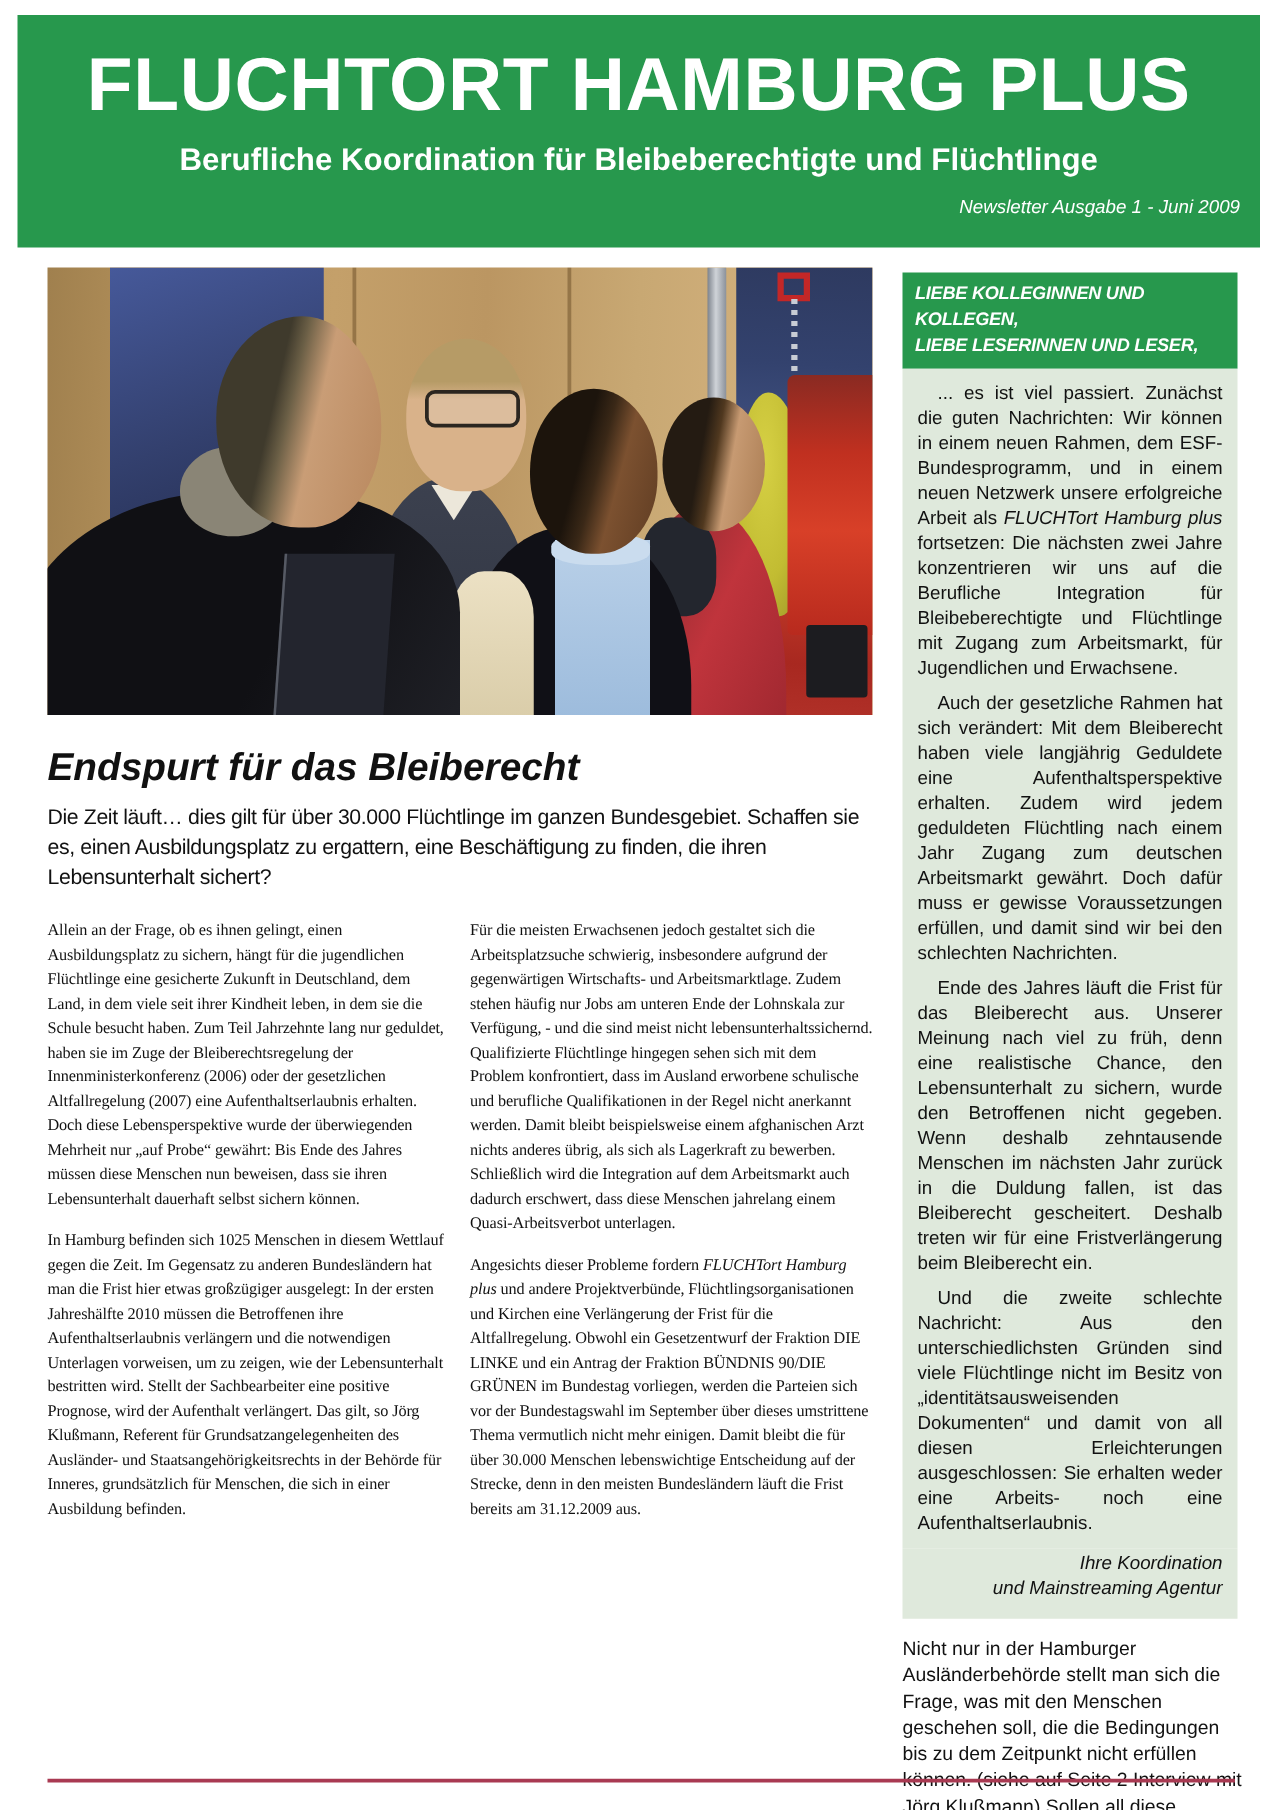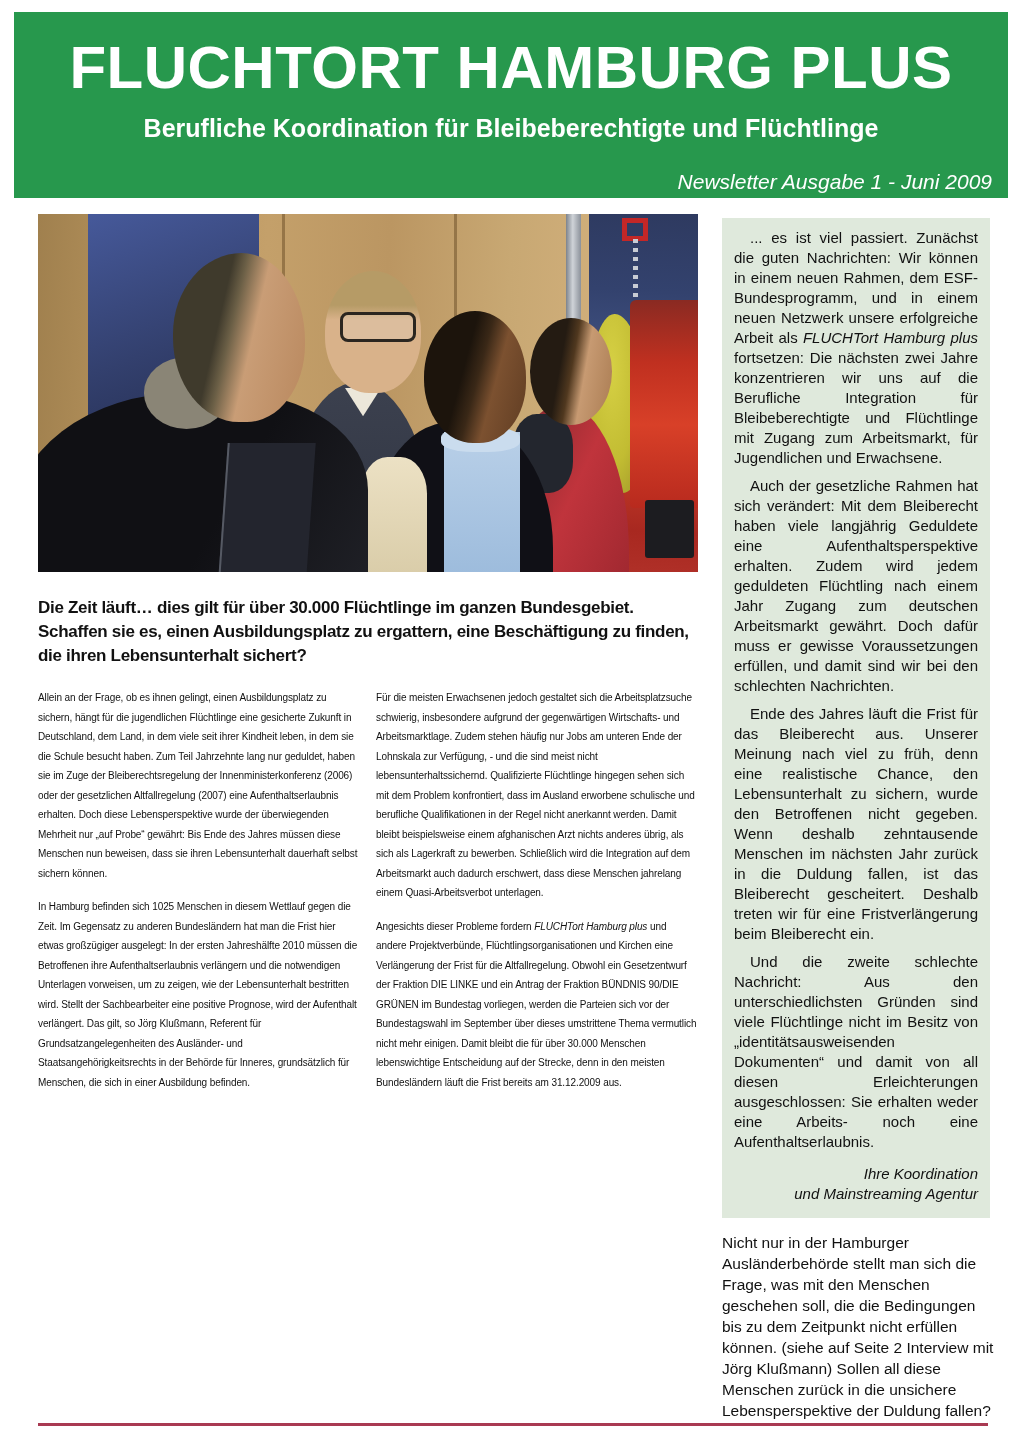--- a/index.html
+++ b/index.html
@@ -4,21 +4,21 @@
 <style>
   html,body{margin:0;padding:0;background:#fff;}
   .page{position:relative;width:1024px;height:1448px;background:#fff;overflow:hidden;
         font-family:"Liberation Sans",sans-serif;color:#111;}
   .it{font-style:italic;}
 
   
   .banner{position:absolute;left:14px;top:12px;width:994px;height:186px;background:#27984d;color:#fff;}
   .banner h1{margin:0;padding-top:26px;text-align:center;font-size:60px;font-weight:bold;letter-spacing:0.5px;line-height:1;}
   .banner .subtitle{margin-top:16px;text-align:center;font-size:25px;font-weight:bold;}
-  .banner .issue{position:absolute;right:16px;bottom:4px;font-style:italic;font-size:21px;}
+  .banner .issue{position:absolute;right:16px;bottom:24px;font-style:italic;font-size:15px;}
 
   
   .photo{position:absolute;left:38px;top:214px;width:660px;height:358px;overflow:hidden;
          background:linear-gradient(93deg,#a0804e 0%,#b9965f 18%,#c4a06a 34%,#bb9662 52%,#c8a873 70%,#d2b07c 86%,#c9a770 100%);}
   .photo *{position:absolute;}
   .seam{top:0;bottom:0;width:3px;background:rgba(96,66,30,.45);}
   .seam.s1{left:37%;} .seam.s2{left:63%;}
   .pL{left:7.5%;top:0;width:26%;height:64%;background:linear-gradient(160deg,#46599a 0%,#33406e 55%,#232c4e 100%);z-index:1;}
   .pL .hd{top:24%;right:5%;color:#c03040;font-weight:bold;font-style:italic;font-size:34px;transform:skewX(-5deg);}
   .strip{left:80%;top:0;width:2.2%;height:100%;background:linear-gradient(90deg,#7d838c,#cfd3d8 45%,#8b919a);z-index:1;}
@@ -46,23 +46,23 @@
   .m3-head{left:58.5%;top:27%;width:15.5%;height:37%;background:linear-gradient(105deg,#1c140c 40%,#3a2817 52%,#7c5130 66%,#5f3c22 100%);border-radius:50% 50% 46% 48%;z-index:3;}
   .m1-body{left:-4%;top:50%;width:54%;height:52%;background:linear-gradient(120deg,#101014 60%,#1f2026 100%);border-radius:48% 38% 0 0/70% 52% 0 0;z-index:4;}
   .m1-shirt{left:28%;top:64%;width:13%;height:38%;background:#23252e;border-left:2px solid #565a64;transform:skewX(-4deg);z-index:4;}
   .m1-hood{left:16%;top:40%;width:13%;height:20%;background:#8a8576;border-radius:50%;z-index:4;}
   .m1-head{left:20.5%;top:11%;width:20%;height:47%;z-index:5;border-radius:52% 48% 44% 50%/48% 52% 46% 50%;
            background:linear-gradient(103deg,#3f3a2c 36%,#6b5f46 44%,#c99d76 58%,#b9885e 100%);}
 
   
   .article{position:absolute;left:38px;top:596px;width:672px;}
   .article h2{margin:0 0 10px;font-size:31px;font-weight:bold;font-style:italic;}
-  .article .intro{margin:0 0 20px;font-size:17px;line-height:24px;font-weight:bold;letter-spacing:-0.3px;width:668px;}
+  .article .intro{margin:0 0 20px;font-size:17px;line-height:24px;font-weight:normal;letter-spacing:-0.3px;width:668px;}
   .cols{display:flex;gap:16px;}
-  .col{width:322px;font-size:10px;line-height:19.5px;letter-spacing:-0.1px;}
+  .col{width:322px;font-size:13px;line-height:19.5px;letter-spacing:-0.1px;font-family:Liberation Serif, serif;}
   .col p{margin:0 0 14px;}
 
   
   .rail{position:absolute;left:722px;top:218px;width:268px;}
   .sidebar-head{background:#27984d;color:#fff;font-weight:bold;font-style:italic;font-size:14.5px;line-height:21px;
                 padding:7px 10px;letter-spacing:-0.2px;}
   .sidebar-body{background:#dfe9dc;padding:10px 12px 2px;font-size:15px;line-height:20px;text-align:justify;}
   .sidebar-body p{margin:0 0 8px;text-indent:16px;}
   .signature{background:#dfe9dc;text-align:right;font-style:italic;font-size:15px;line-height:20px;padding:2px 12px 14px;}
   .rail-after{margin-top:14px;font-size:15.5px;line-height:21px;width:272px;}
@@ -119,36 +119,41 @@
     <div class="m3-shirt"></div>
     <div class="m3-collar"></div>
     <div class="m3-head"></div>
     <div class="m1-body"></div>
     <div class="m1-shirt"></div>
     <div class="m1-hood"></div>
     <div class="m1-head"></div>
   </div>
 
   <aside class="rail">
+    <div class="sidebar-head">
+      <span>LIEBE KOLLEGINNEN UND KOLLEGEN,</span><br>
+      <span>LIEBE LESERINNEN UND LESER,</span>
+    </div>
     <div class="sidebar-body">
         <p><span>... es ist viel passiert. Zunächst die guten Nachrichten: Wir können in einem neuen Rahmen, dem ESF-Bundesprogramm, und in einem neuen Netzwerk unsere erfolgreiche Arbeit als </span><span class="it">FLUCHTort Hamburg plus</span><span> fortsetzen: Die nächsten zwei Jahre konzentrieren wir uns auf die Berufliche Integration für Bleibeberechtigte und Flüchtlinge mit Zugang zum Arbeitsmarkt, für Jugendlichen und Erwachsene.</span></p>
         <p><span>Auch der gesetzliche Rahmen hat sich verändert: Mit dem Bleiberecht haben viele langjährig Geduldete eine Aufenthaltsperspektive erhalten. Zudem wird jedem geduldeten Flüchtling nach einem Jahr Zugang zum deutschen Arbeitsmarkt gewährt. Doch dafür muss er gewisse Voraussetzungen erfüllen, und damit sind wir bei den schlechten Nachrichten.</span></p>
         <p><span>Ende des Jahres läuft die Frist für das Bleiberecht aus. Unserer Meinung nach viel zu früh, denn eine realistische Chance, den Lebensunterhalt zu sichern, wurde den Betroffenen nicht gegeben. Wenn deshalb zehntausende Menschen im nächsten Jahr zurück in die Duldung fallen, ist das Bleiberecht gescheitert. Deshalb treten wir für eine Fristverlängerung beim Bleiberecht ein.</span></p>
         <p><span>Und die zweite schlechte Nachricht: Aus den unterschiedlichsten Gründen sind viele Flüchtlinge nicht im Besitz von „identitätsausweisenden Dokumenten“ und damit von all diesen Erleichterungen ausgeschlossen: Sie erhalten weder eine Arbeits- noch eine Aufenthaltserlaubnis.</span></p>
       </div>
     <div class="signature">
       <div>Ihre Koordination</div>
       <div>und Mainstreaming Agentur</div>
     </div>
     <div class="rail-after">
         <p><span>Nicht nur in der Hamburger Ausländerbehörde stellt man sich die Frage, was mit den Menschen geschehen soll, die die Bedingungen bis zu dem Zeitpunkt nicht erfüllen können. (siehe auf Seite 2 Interview mit Jörg Klußmann) Sollen all diese Menschen zurück in die unsichere Lebensperspektive der Duldung fallen?</span></p>
       </div>
   </aside>
 
   <section class="article">
+    <h2>Endspurt für das Bleiberecht</h2>
     <p class="intro">Die Zeit läuft… dies gilt für über 30.000 Flüchtlinge im ganzen Bundesgebiet. Schaffen sie es, einen Ausbildungsplatz zu ergattern, eine Beschäftigung zu finden, die ihren Lebensunterhalt sichert?</p>
     <div class="cols">
       <div class="col">
           <p><span>Allein an der Frage, ob es ihnen gelingt, einen Ausbildungsplatz zu sichern, hängt für die jugendlichen Flüchtlinge eine gesicherte Zukunft in Deutschland, dem Land, in dem viele seit ihrer Kindheit leben, in dem sie die Schule besucht haben. Zum Teil Jahrzehnte lang nur geduldet, haben sie im Zuge der Bleiberechtsregelung der Innenministerkonferenz (2006) oder der gesetzlichen Altfallregelung (2007) eine Aufenthaltserlaubnis erhalten. Doch diese Lebensperspektive wurde der überwiegenden Mehrheit nur „auf Probe“ gewährt: Bis Ende des Jahres müssen diese Menschen nun beweisen, dass sie ihren Lebensunterhalt dauerhaft selbst sichern können.</span></p>
           <p><span>In Hamburg befinden sich 1025 Menschen in diesem Wettlauf gegen die Zeit. Im Gegensatz zu anderen Bundesländern hat man die Frist hier etwas großzügiger ausgelegt: In der ersten Jahreshälfte 2010 müssen die Betroffenen ihre Aufenthaltserlaubnis verlängern und die notwendigen Unterlagen vorweisen, um zu zeigen, wie der Lebensunterhalt bestritten wird. Stellt der Sachbearbeiter eine positive Prognose, wird der Aufenthalt verlängert. Das gilt, so Jörg Klußmann, Referent für Grundsatzangelegenheiten des Ausländer- und Staatsangehörigkeitsrechts in der Behörde für Inneres, grundsätzlich für Menschen, die sich in einer Ausbildung befinden.</span></p>
         </div>
       <div class="col">
           <p><span>Für die meisten Erwachsenen jedoch gestaltet sich die Arbeitsplatzsuche schwierig, insbesondere aufgrund der gegenwärtigen Wirtschafts- und Arbeitsmarktlage. Zudem stehen häufig nur Jobs am unteren Ende der Lohnskala zur Verfügung, - und die sind meist nicht lebensunterhaltssichernd. Qualifizierte Flüchtlinge hingegen sehen sich mit dem Problem konfrontiert, dass im Ausland erworbene schulische und berufliche Qualifikationen in der Regel nicht anerkannt werden. Damit bleibt beispielsweise einem afghanischen Arzt nichts anderes übrig, als sich als Lagerkraft zu bewerben. Schließlich wird die Integration auf dem Arbeitsmarkt auch dadurch erschwert, dass diese Menschen jahrelang einem Quasi-Arbeitsverbot unterlagen.</span></p>
           <p><span>Angesichts dieser Probleme fordern </span><span class="it">FLUCHTort Hamburg plus</span><span> und andere Projektverbünde, Flüchtlingsorganisationen und Kirchen eine Verlängerung der Frist für die Altfallregelung. Obwohl ein Gesetzentwurf der Fraktion DIE LINKE und ein Antrag der Fraktion BÜNDNIS 90/DIE GRÜNEN im Bundestag vorliegen, werden die Parteien sich vor der Bundestagswahl im September über dieses umstrittene Thema vermutlich nicht mehr einigen. Damit bleibt die für über 30.000 Menschen lebenswichtige Entscheidung auf der Strecke, denn in den meisten Bundesländern läuft die Frist bereits am 31.12.2009 aus.</span></p>
         </div>

